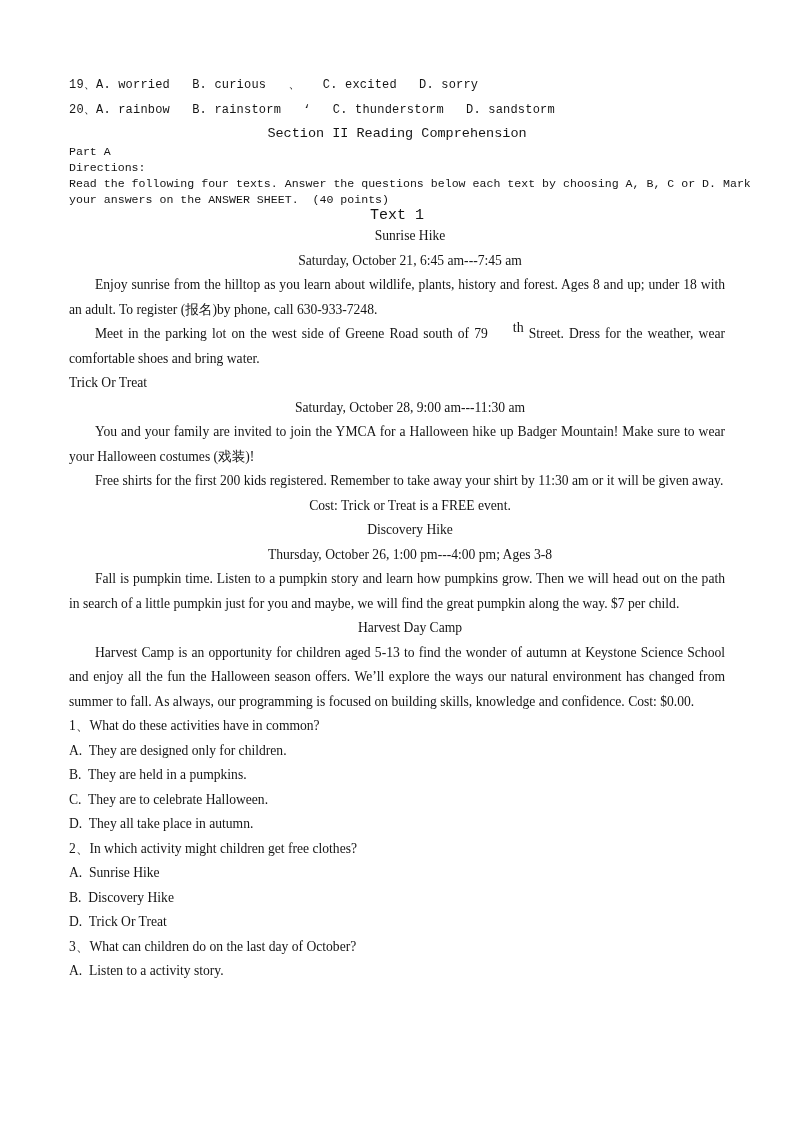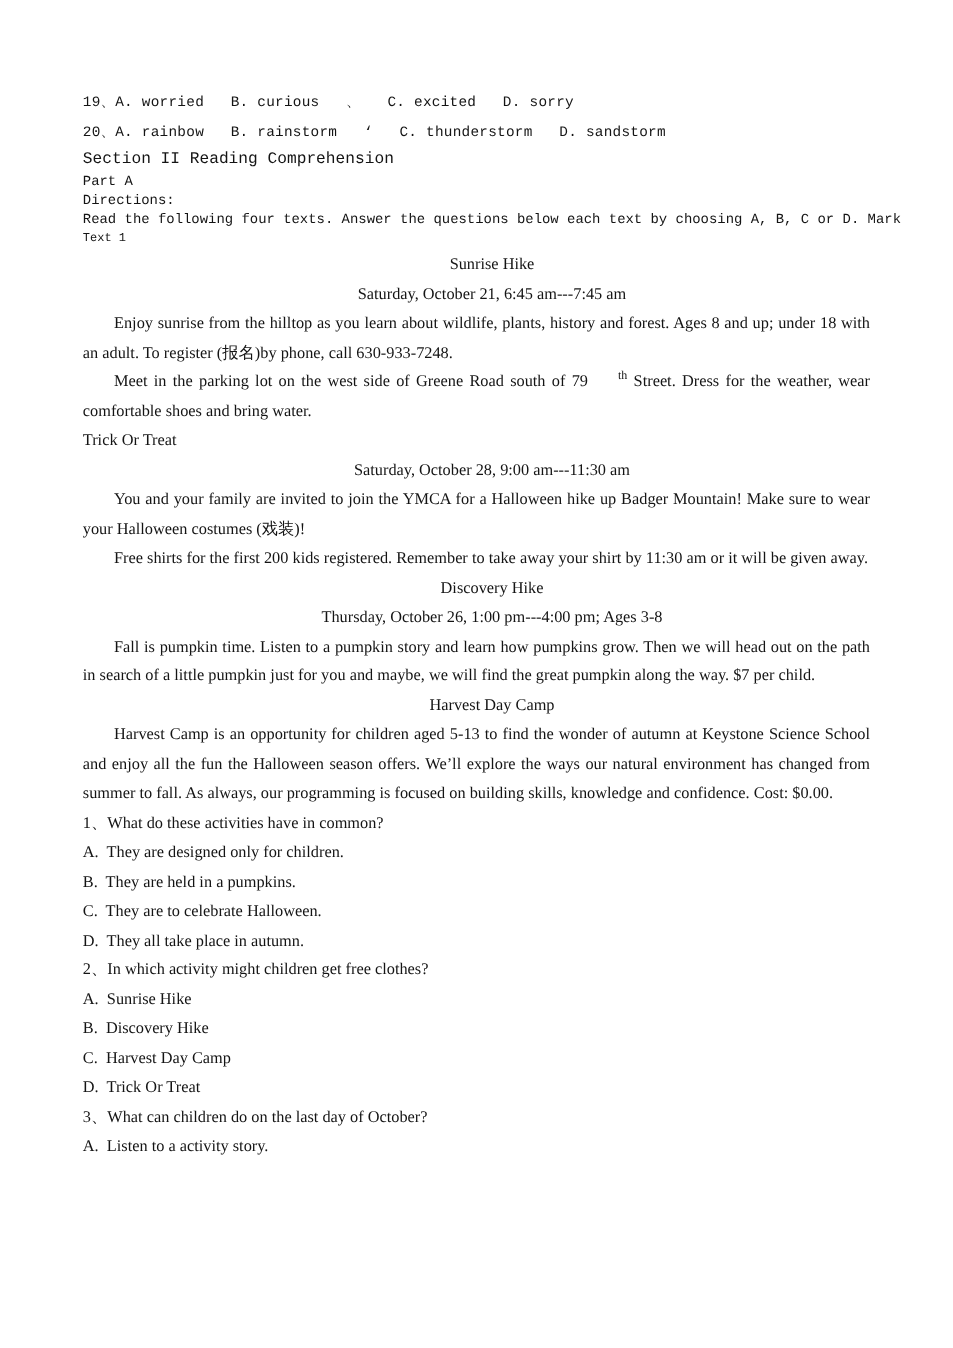--- a/index.html
+++ b/index.html
@@ -25,94 +25,96 @@
   }
   .cloze {
     line-height: 25px;
     font-size: 12px;
     letter-spacing: 0.2px;
     white-space: pre;
   }
   .section-title {
     line-height: 21px;
     font-size: 13.5px;
+    text-align: center;
     white-space: pre;
   }
   .meta {
     line-height: 16px;
     font-size: 11.6px;
     white-space: pre;
   }
   .text-title {
     line-height: 16px;
-    font-size: 10px;
-    text-align: left;
+    font-size: 15px;
+    text-align: center;
     white-space: pre;
   }
   .line {
     line-height: 24.5px;
     white-space: pre;
   }
   .line.indent {
     padding-left: 26px;
     text-align: center;
   }
   .para {
     margin: 0;
     line-height: 24.5px;
     text-align: justify;
     text-indent: 26px;
   }
   .para sup {
-    font-size: 10px;
+    font-size: 14px;
     line-height: 0;
     vertical-align: super;
     padding-left: 25px;
   }
 </style>
 </head>
 <body>
 
 <div class="page">
 
   <div class="cloze mono">19、A. worried   B. curious   、   C. excited   D. sorry</div>
   <div class="cloze mono">20、A. rainbow   B. rainstorm   ‘   C. thunderstorm   D. sandstorm</div>
 
   <div class="section-title mono">Section II Reading Comprehension</div>
   <div class="meta mono">Part A</div>
   <div class="meta mono">Directions:</div>
   <div class="meta mono">Read the following four texts. Answer the questions below each text by choosing A, B, C or D. Mark</div>
+  <div class="meta mono">your answers on the ANSWER SHEET.  (40 points)</div>
 
   <div class="text-title mono">Text 1</div>
 
   <div class="line indent">Sunrise Hike</div>
   <div class="line indent">Saturday, October 21, 6:45 am---7:45 am</div>
   <p class="para">Enjoy sunrise from the hilltop as you learn about wildlife, plants, history and forest. Ages 8 and up; under 18 with an adult. To register (报名)by phone, call 630-933-7248.</p>
   <p class="para"><span>Meet in the parking lot on the west side of Greene Road south of 79</span><sup>th</sup><span> Street. Dress for the weather, wear comfortable shoes and bring water.</span></p>
 
   <div class="line">Trick Or Treat</div>
   <div class="line indent">Saturday, October 28, 9:00 am---11:30 am</div>
   <p class="para">You and your family are invited to join the YMCA for a Halloween hike up Badger Mountain! Make sure to wear your Halloween costumes (戏装)!</p>
   <p class="para">Free shirts for the first 200 kids registered. Remember to take away your shirt by 11:30 am or it will be given away.</p>
+  <div class="line indent">Cost: Trick or Treat is a FREE event.</div>
 
   <div class="line indent">Discovery Hike</div>
   <div class="line indent">Thursday, October 26, 1:00 pm---4:00 pm; Ages 3-8</div>
   <p class="para">Fall is pumpkin time. Listen to a pumpkin story and learn how pumpkins grow. Then we will head out on the path in search of a little pumpkin just for you and maybe, we will find the great pumpkin along the way. $7 per child.</p>
 
   <div class="line indent">Harvest Day Camp</div>
   <p class="para">Harvest Camp is an opportunity for children aged 5-13 to find the wonder of autumn at Keystone Science School and enjoy all the fun the Halloween season offers. We’ll explore the ways our natural environment has changed from summer to fall. As always, our programming is focused on building skills, knowledge and confidence. Cost: $0.00.</p>
 
   <div class="line">1、What do these activities have in common?</div>
   <div class="line">A.  They are designed only for children.</div>
   <div class="line">B.  They are held in a pumpkins.</div>
   <div class="line">C.  They are to celebrate Halloween.</div>
   <div class="line">D.  They all take place in autumn.</div>
 
   <div class="line">2、In which activity might children get free clothes?</div>
   <div class="line">A.  Sunrise Hike</div>
   <div class="line">B.  Discovery Hike</div>
-  <div class="line">C.  Harvest Day Camp</div>
   <div class="line">D.  Trick Or Treat</div>
 
   <div class="line">3、What can children do on the last day of October?</div>
   <div class="line">A.  Listen to a activity story.</div>
 
 </div>
 
 </body></html>

